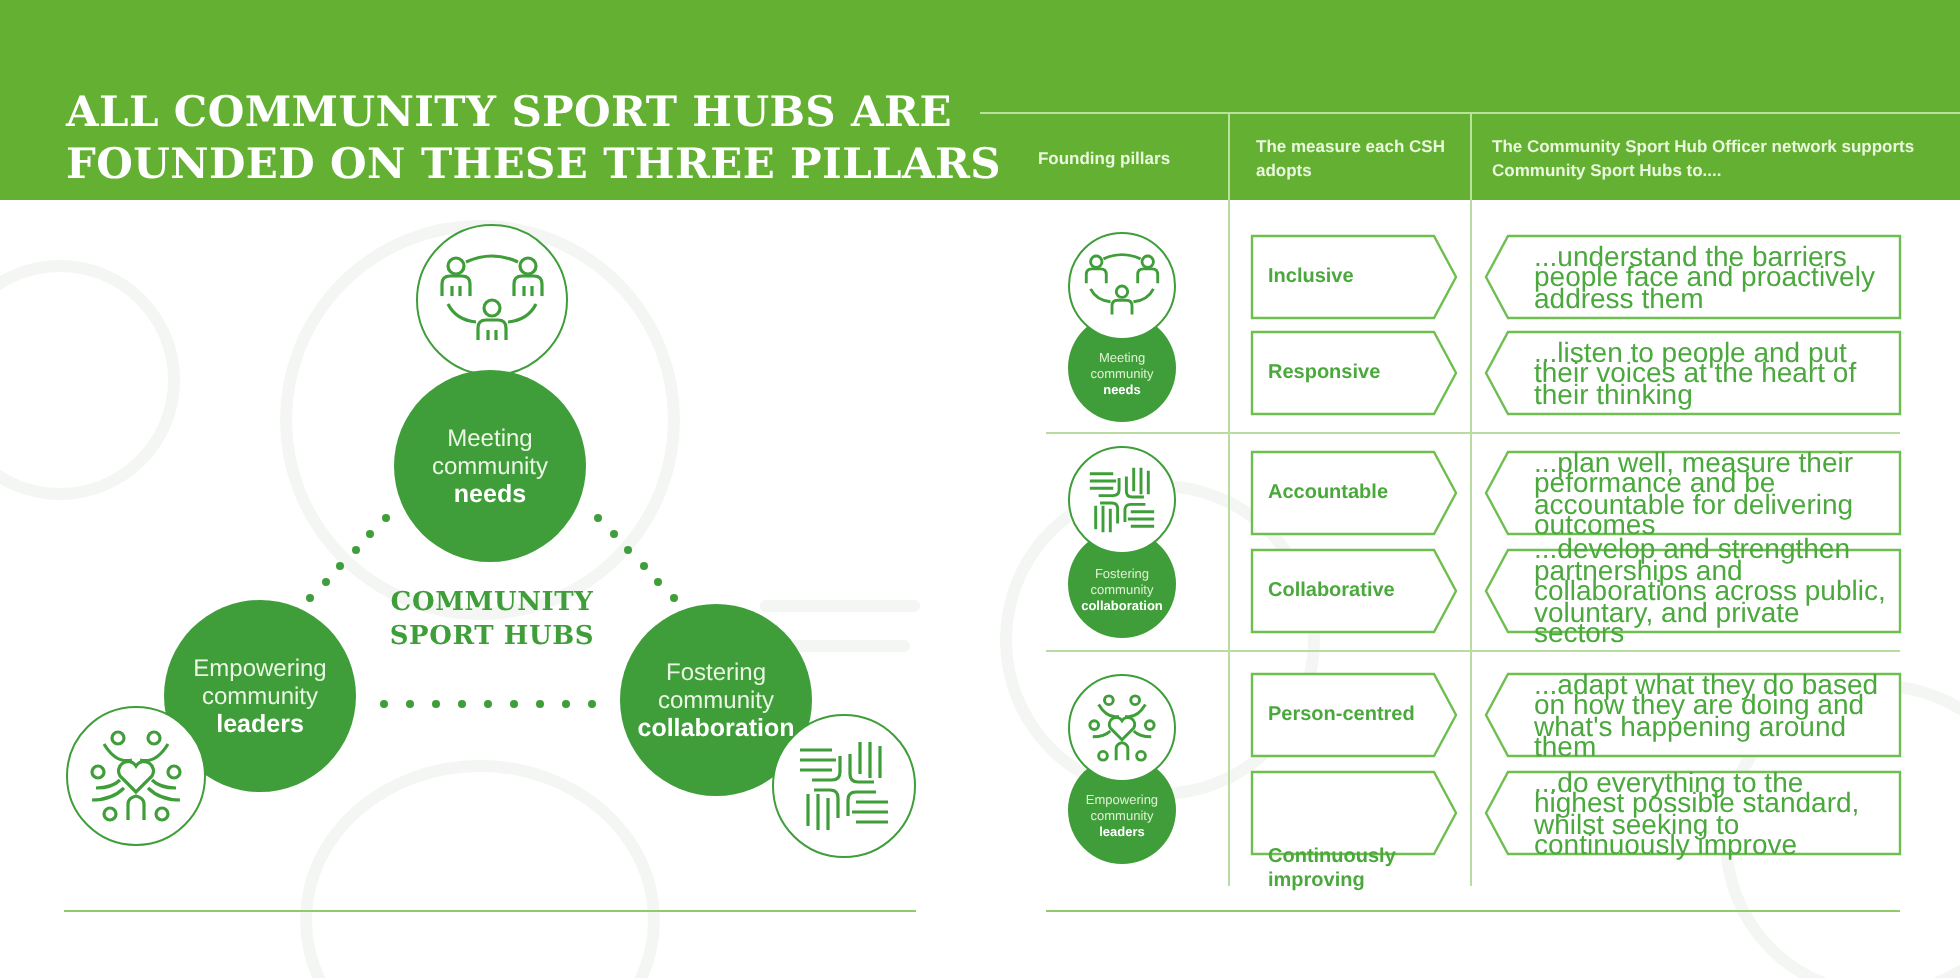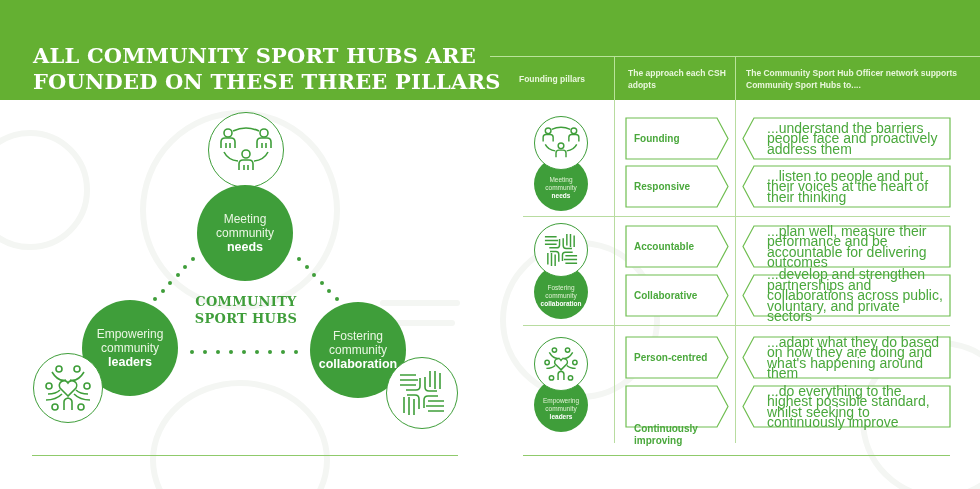--- a/index.html
+++ b/index.html
@@ -43,21 +43,21 @@
 <div class="wm-line" style="left:380px;top:300px;width:80px;height:6px;"></div>
 <div class="wm-line" style="left:395px;top:320px;width:60px;height:6px;"></div>
 
 <div class="banner">
   <div class="banner-title">
     <div>ALL COMMUNITY SPORT HUBS ARE</div>
     <div>FOUNDED ON THESE THREE PILLARS</div>
   </div>
   <div class="banner-rule"></div>
   <div class="th th-1">Founding pillars</div>
-  <div class="th th-2">The approach each CSH adopts</div>
+  <div class="th th-2">The measure each CSH adopts</div>
   <div class="th th-3">The Community Sport Hub Officer network supports Community Sport Hubs to....</div>
   <div class="vdiv" style="left:614px;top:57px;height:43px;"></div>
   <div class="vdiv" style="left:735px;top:57px;height:43px;"></div>
 </div>
 
 <div>
 
   <div class="dot" style="left:191px;top:257px;"></div>
   <div class="dot" style="left:183px;top:265px;"></div>
   <div class="dot" style="left:176px;top:273px;"></div>
@@ -165,21 +165,21 @@
     <div class="pillar-badge" style="left:534px;top:157px;">
       <span>Meeting</span>
       <span>community</span>
       <b>needs</b>
     </div>
 
     <div class="approach" style="top:117px;">
       <svg width="104" height="43">
           <polygon points="1,1 92,1 103,21.5 92,42 1,42" fill="#fff" stroke="#6fbe50" stroke-width="1.2"></polygon>
         </svg>
-      <span>Founding</span>
+      <span>Inclusive</span>
     </div>
     <div class="support" style="top:117px;">
       <svg width="209" height="43">
           <polygon points="12,1 208,1 208,42 12,42 1,21.5" fill="#fff" stroke="#6fbe50" stroke-width="1.2"></polygon>
         </svg>
       <span>...understand the barriers people face and proactively address them</span>
     </div>
 
     <div class="approach" style="top:165px;">
       <svg width="104" height="43">

